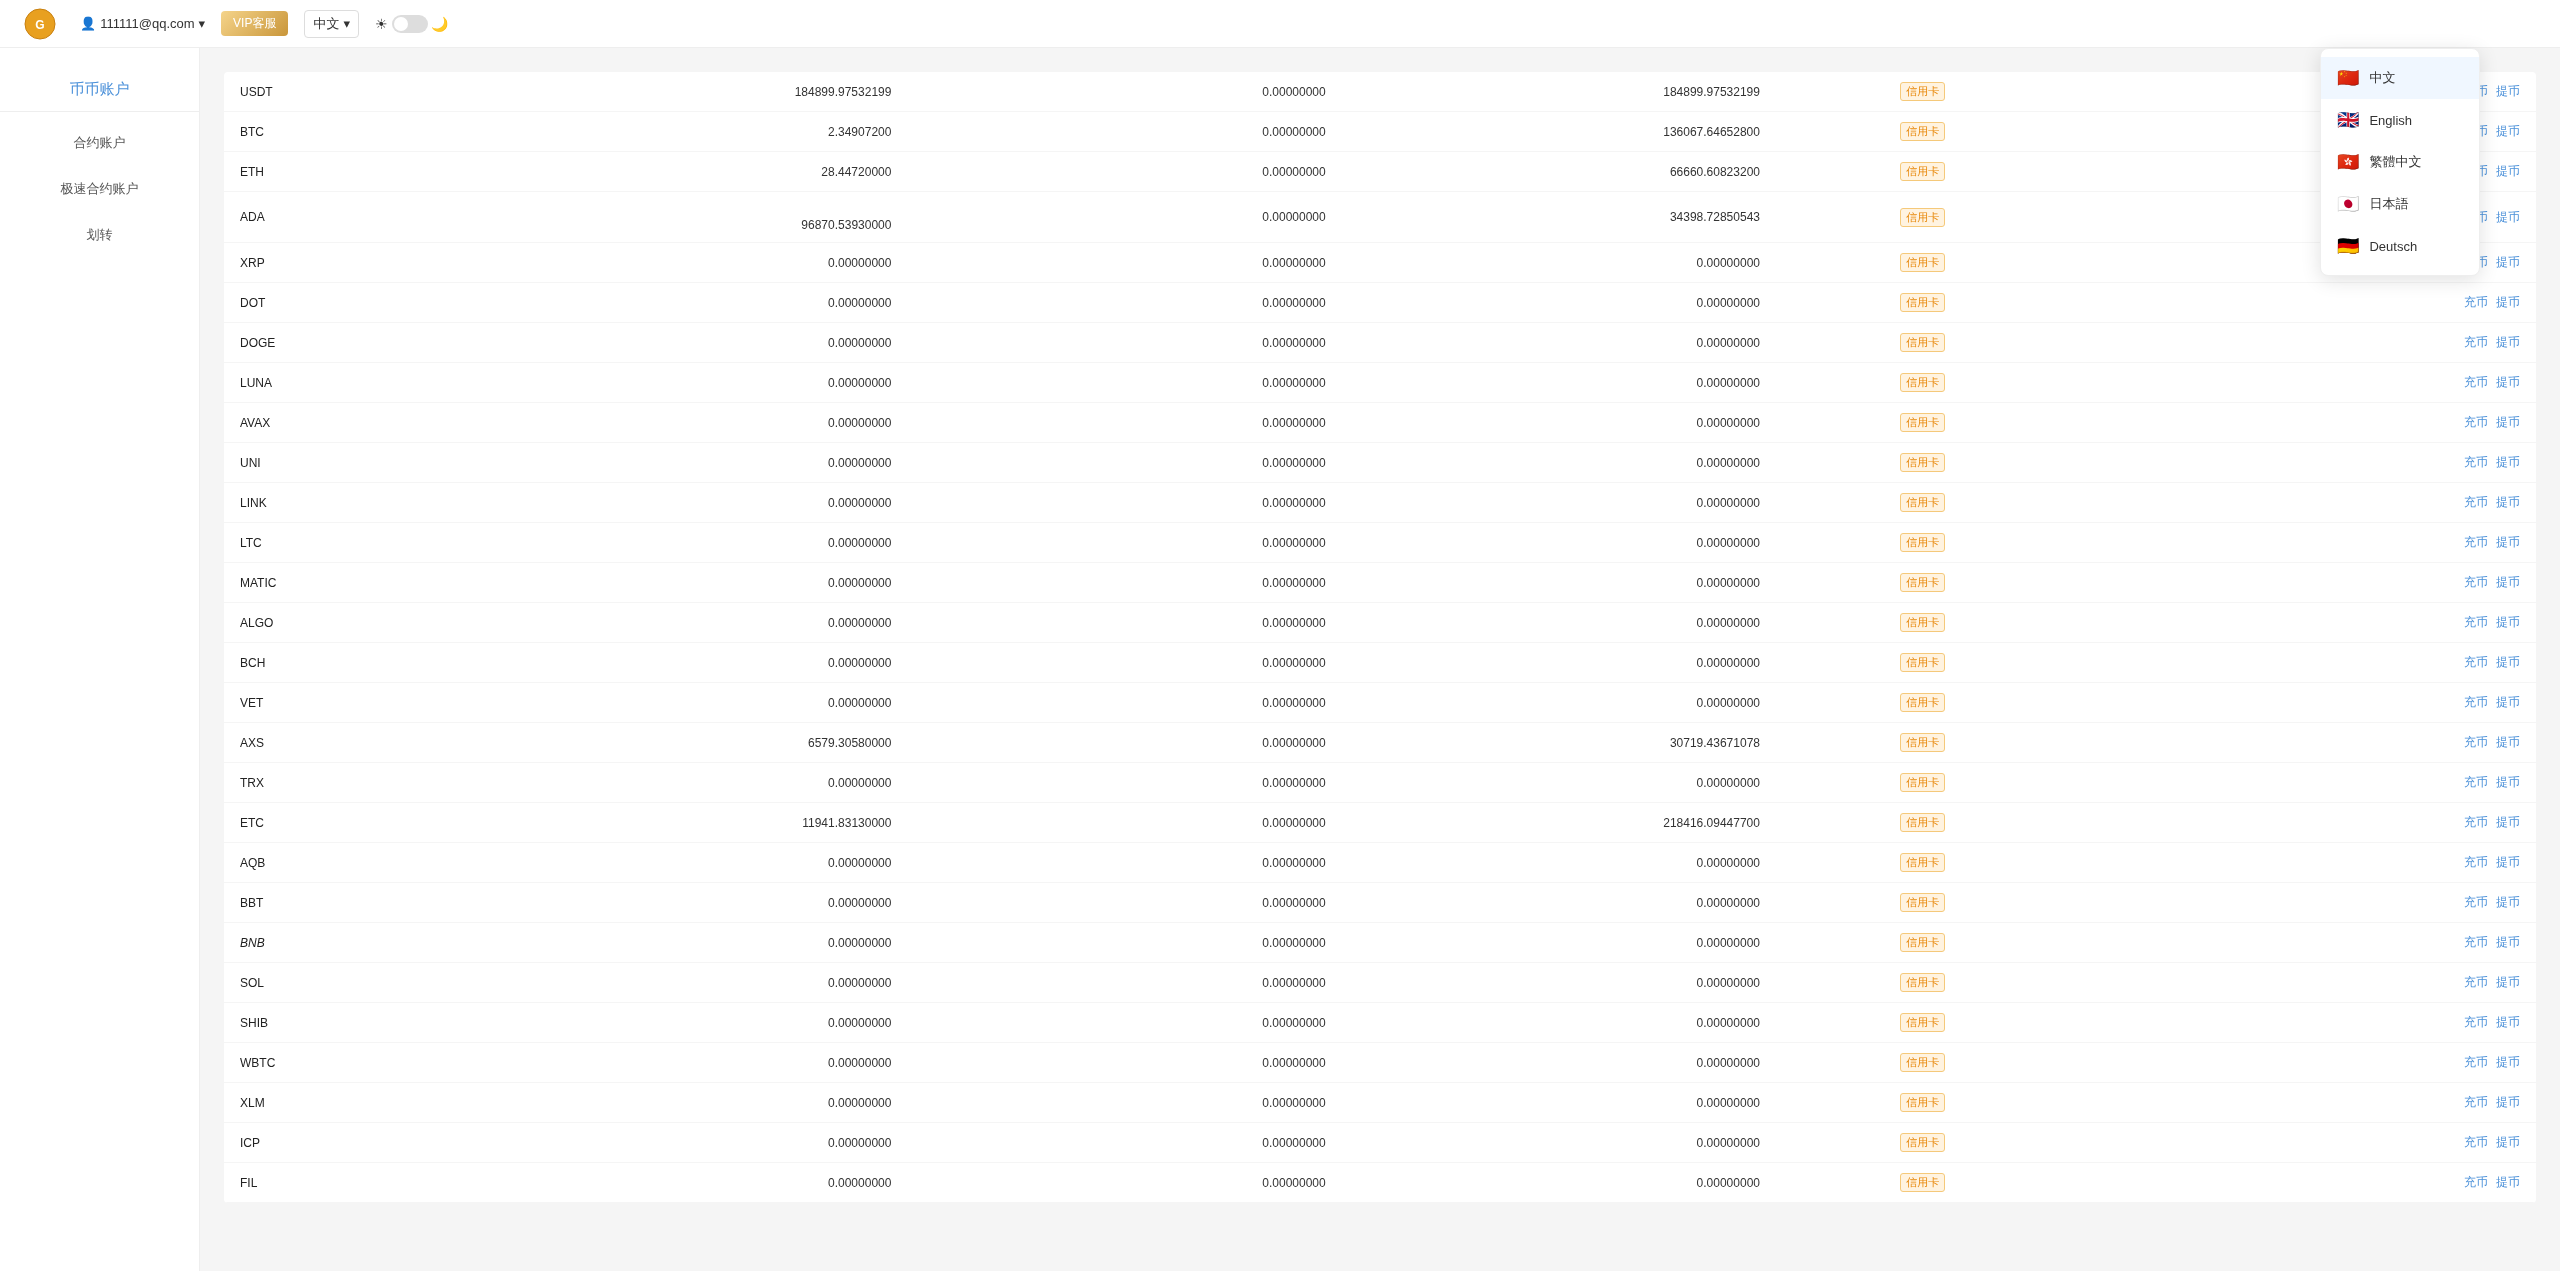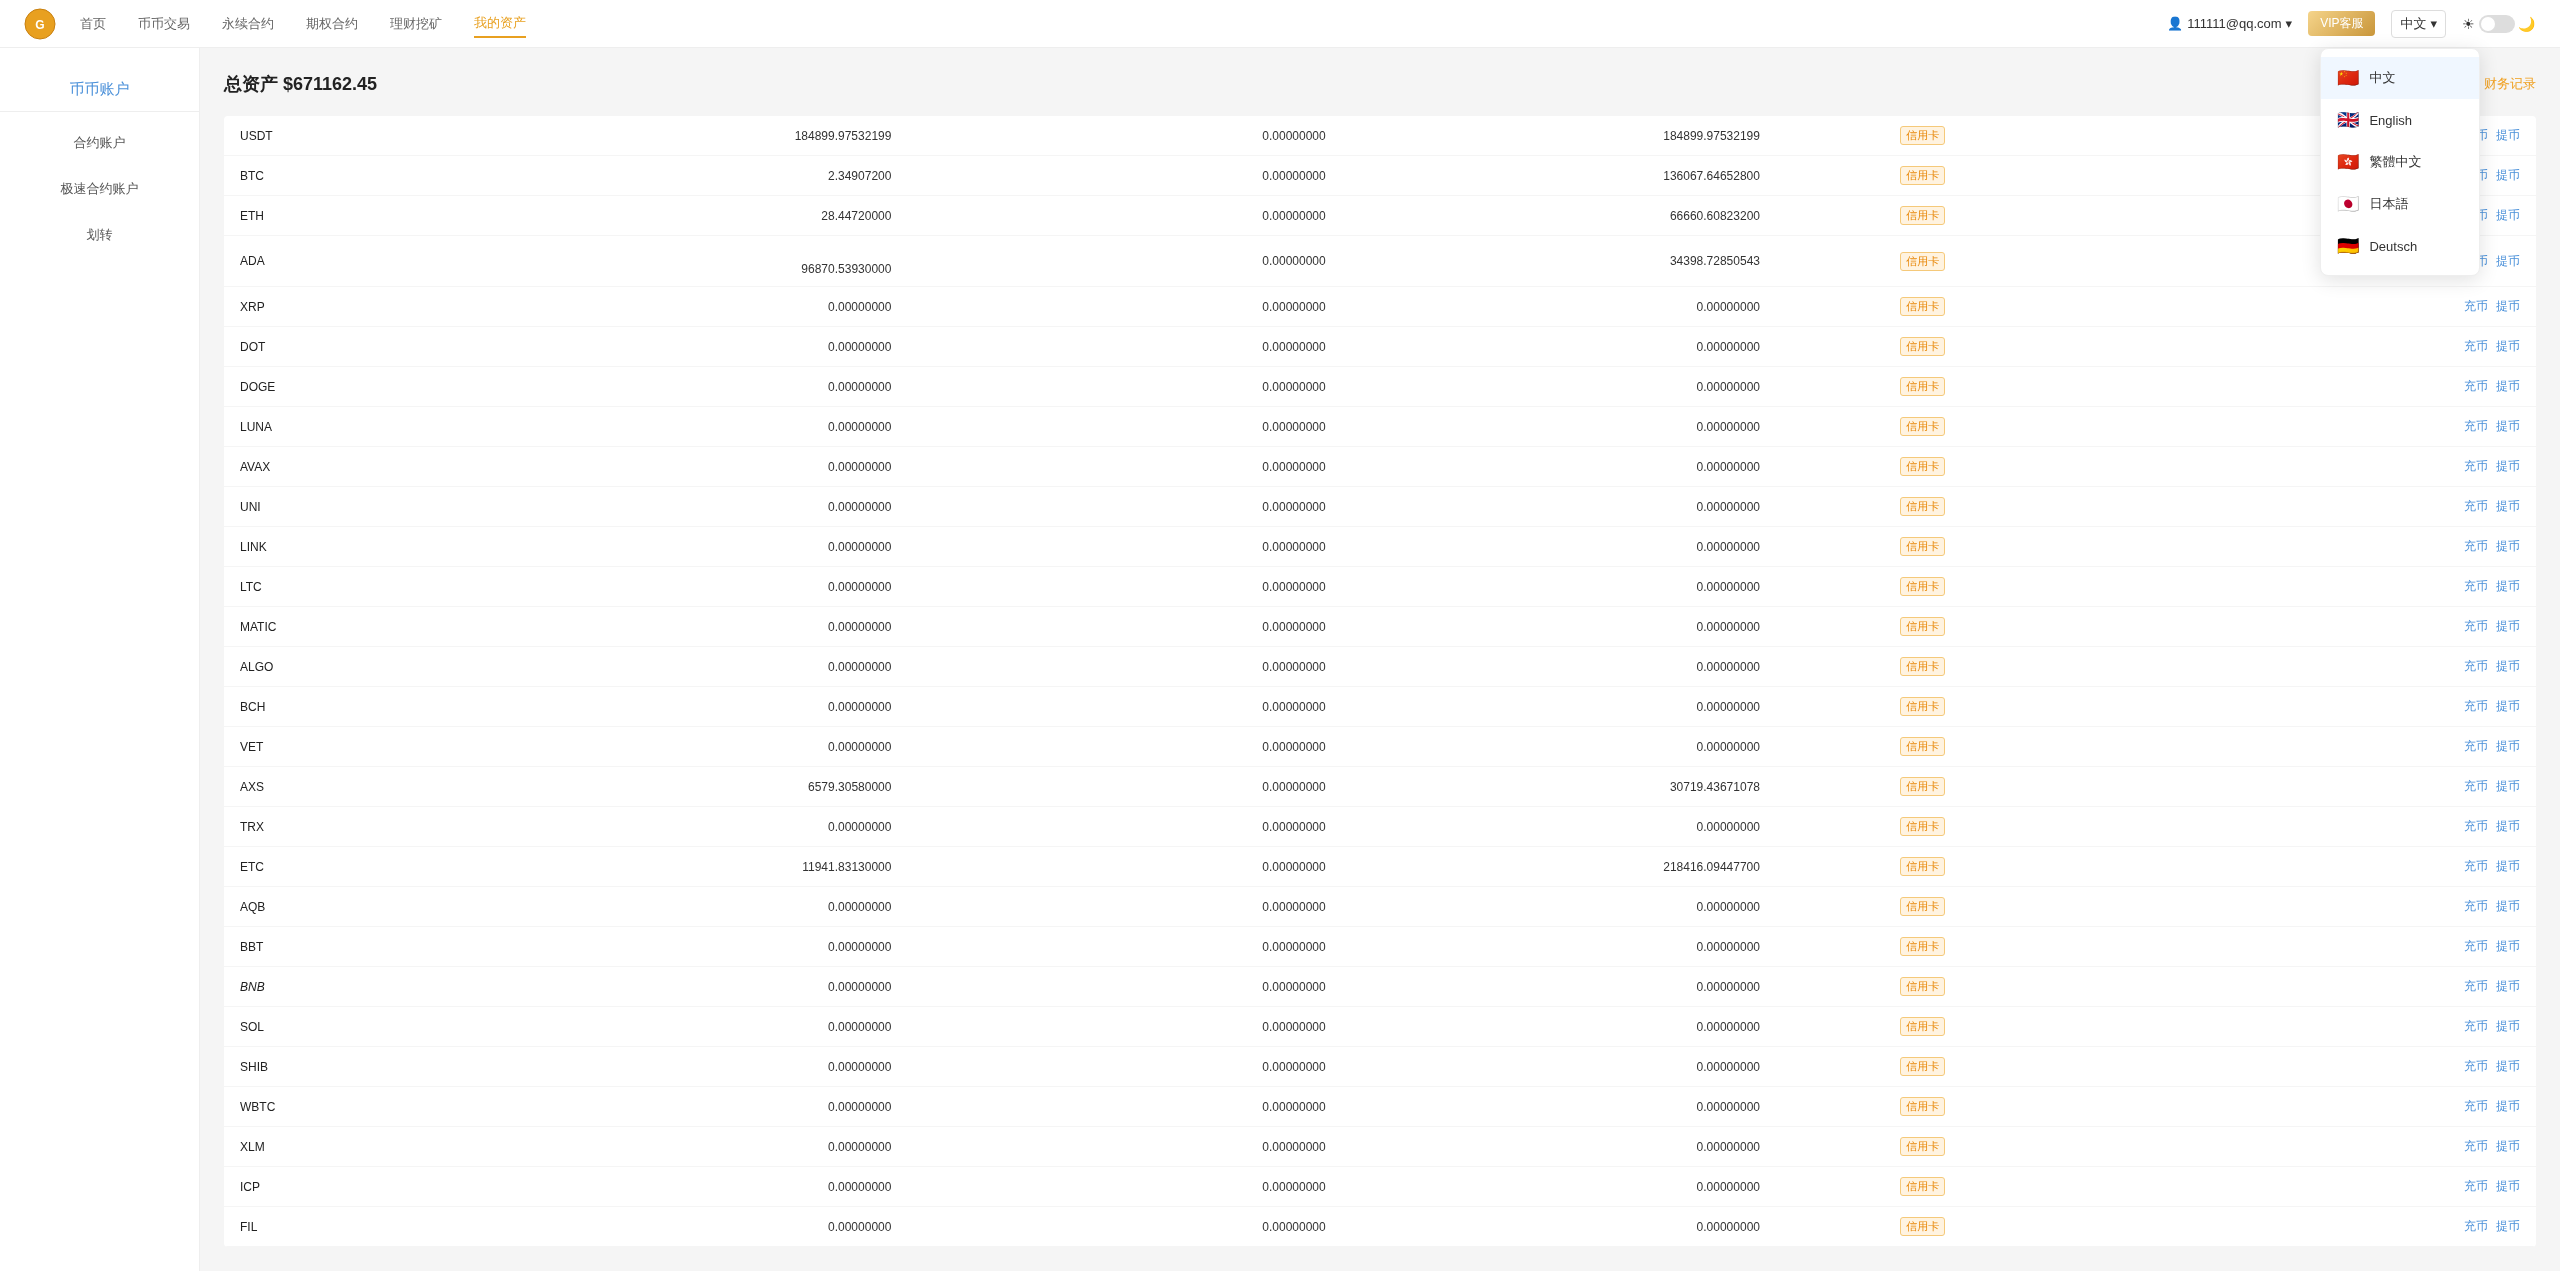--- a/index.html
+++ b/index.html
@@ -53,28 +53,20 @@
 </head>
 <body>
 
 <header class="header">
   <div class="header-logo">
     <svg viewBox="0 0 32 32" fill="none">
       <circle cx="16" cy="16" r="15" fill="#e8a020" stroke="#c88010" stroke-width="1"></circle>
       <text x="16" y="21" text-anchor="middle" font-size="12" fill="#fff" font-weight="bold">G</text>
     </svg>
   </div>
-  <nav class="header-nav">
-    <span class="nav-item">首页</span>
-    <span class="nav-item">币币交易</span>
-    <span class="nav-item">永续合约</span>
-    <span class="nav-item">期权合约</span>
-    <span class="nav-item">理财挖矿</span>
-    <span class="nav-item active">我的资产</span>
-  </nav>
   <div class="header-right">
     <div class="user-info">
       <span>👤</span>
       <span>111111@qq.com</span>
       <span>▾</span>
     </div>
     <button class="vip-btn">VIP客服</button>
     <div class="lang-btn">
       <span>中文</span>
       <span>▾</span>
@@ -115,24 +107,20 @@
 <div class="layout">
 
   <aside class="sidebar">
     <div class="sidebar-title">币币账户</div>
     <a class="sidebar-item">合约账户</a>
     <a class="sidebar-item">极速合约账户</a>
     <a class="sidebar-item">划转</a>
   </aside>
 
   <main class="main">
-    <div class="main-header">
-      <span class="total-assets">总资产 $671162.45</span>
-      <a class="financial-record">财务记录</a>
-    </div>
 
     <div class="assets-table">
       <div id="table-body">
           <div class="table-row">
     <div class="col" style="font-weight:500;color:#222;">USDT</div>
     <div class="col col-right" style="color:#333;">184899.97532199</div>
     <div class="col col-right" style="color:#333;">0.00000000</div>
     <div class="col col-right" style="color:#333;">184899.97532199</div>
     <div class="col col-center">
       <span class="credit-card-tag">信用卡</span>

